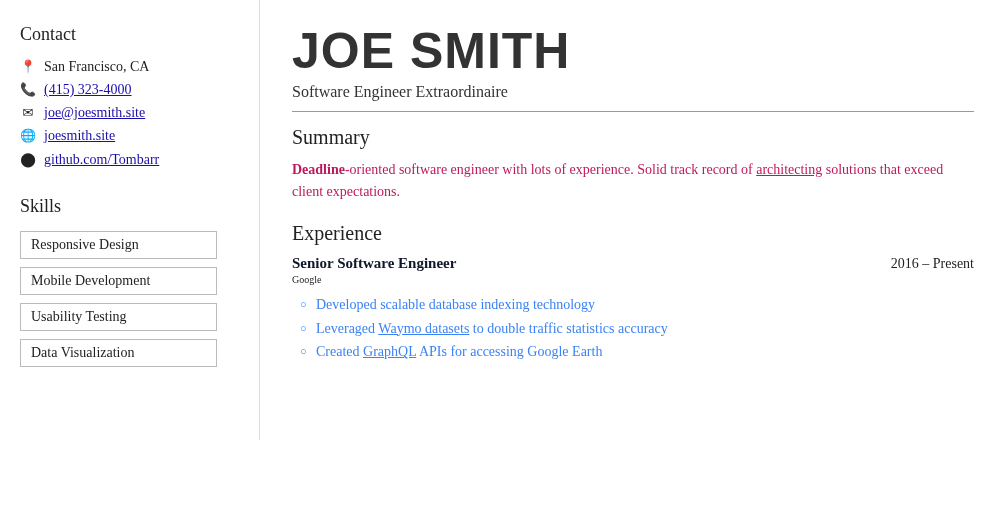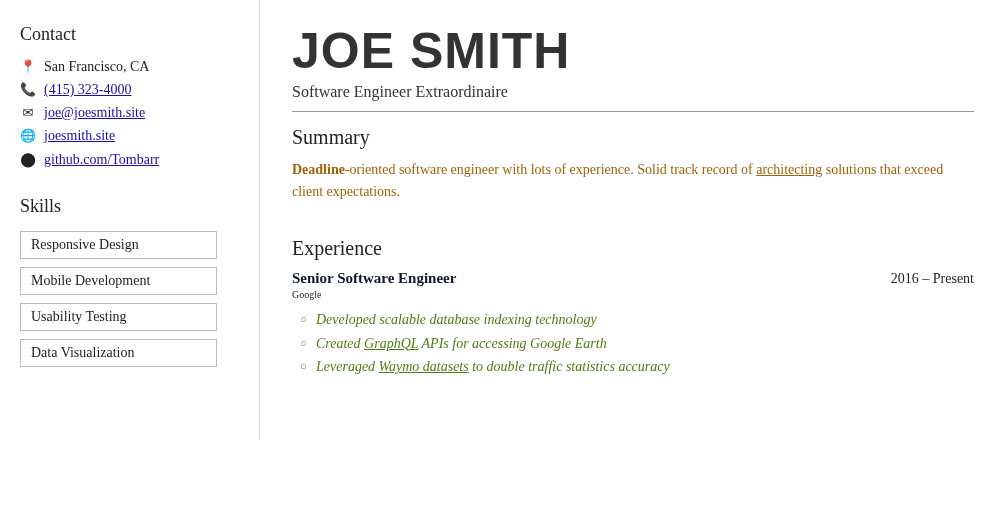--- a/index.html
+++ b/index.html
@@ -122,22 +122,22 @@
       font-family: Georgia, serif;
       font-size: 20px;
       font-weight: normal;
       color: #222;
       margin-bottom: 10px;
     }
 
     .summary-text {
       font-size: 14px;
       line-height: 1.6;
-      color: #a16207;
-      margin-bottom: 33px;
+      color: #be185d;
+      margin-bottom: 18px;
     }
 
     .underline-word {
       text-decoration: underline;
     }
 
     .experience-section {
       margin-top: 4px;
     }
 
@@ -168,24 +168,23 @@
     }
 
     .job-bullets {
       list-style: none;
       padding-left: 8px;
     }
 
     .job-bullets li {
       font-size: 14px;
       line-height: 1.7;
-      color: #4d7c0f;
+      color: #3b82f6;
       padding-left: 16px;
       position: relative;
-      font-style: italic;
     }
 
     .job-bullets li::before {
       content: "○";
       position: absolute;
       left: 0;
       font-size: 11px;
       top: 2px;
     }
   </style>
@@ -247,22 +246,22 @@
         <span class="job-title">Senior Software Engineer</span>
         <span class="job-dates">2016 – Present</span>
       </div>
       <div class="job-company">Google</div>
 
       <ul class="job-bullets">
         <li>
           <span>Developed scalable database indexing technology</span>
         </li>
         <li>
-          <span>Created <span class="underline-word">GraphQL</span> APIs for accessing Google Earth</span>
+          <span>Leveraged <span class="underline-word">Waymo datasets</span> to double traffic statistics accuracy</span>
         </li>
         <li>
-          <span>Leveraged <span class="underline-word">Waymo datasets</span> to double traffic statistics accuracy</span>
+          <span>Created <span class="underline-word">GraphQL</span> APIs for accessing Google Earth</span>
         </li>
       </ul>
     </div>
 
   </main>
 </div>
 
 </body></html>

